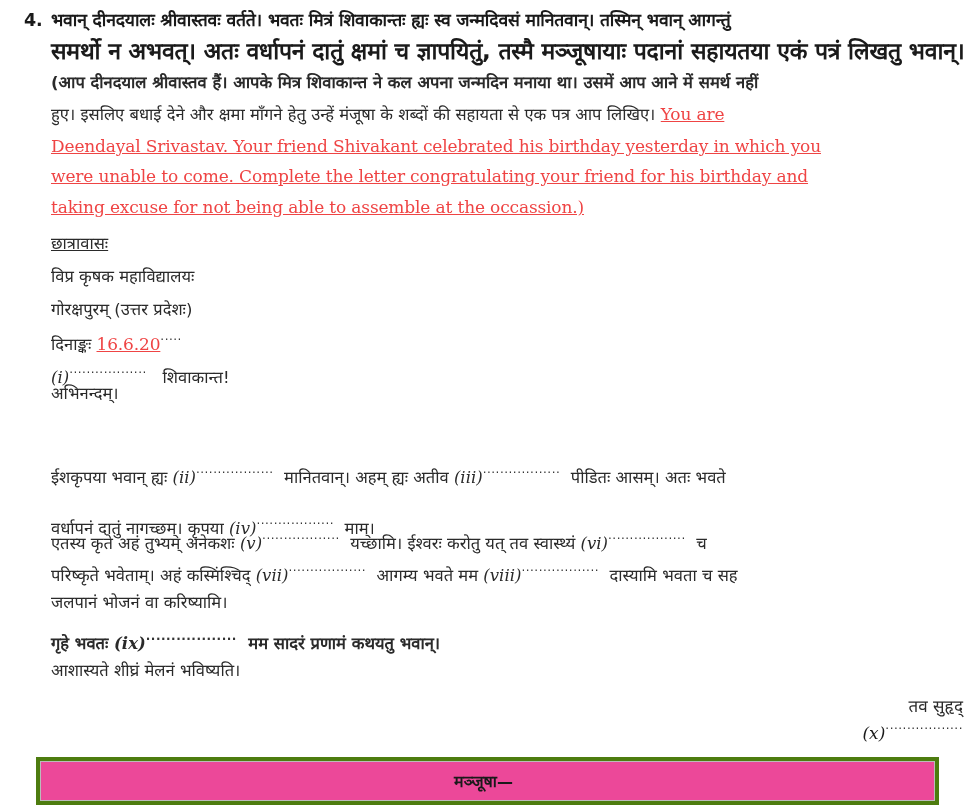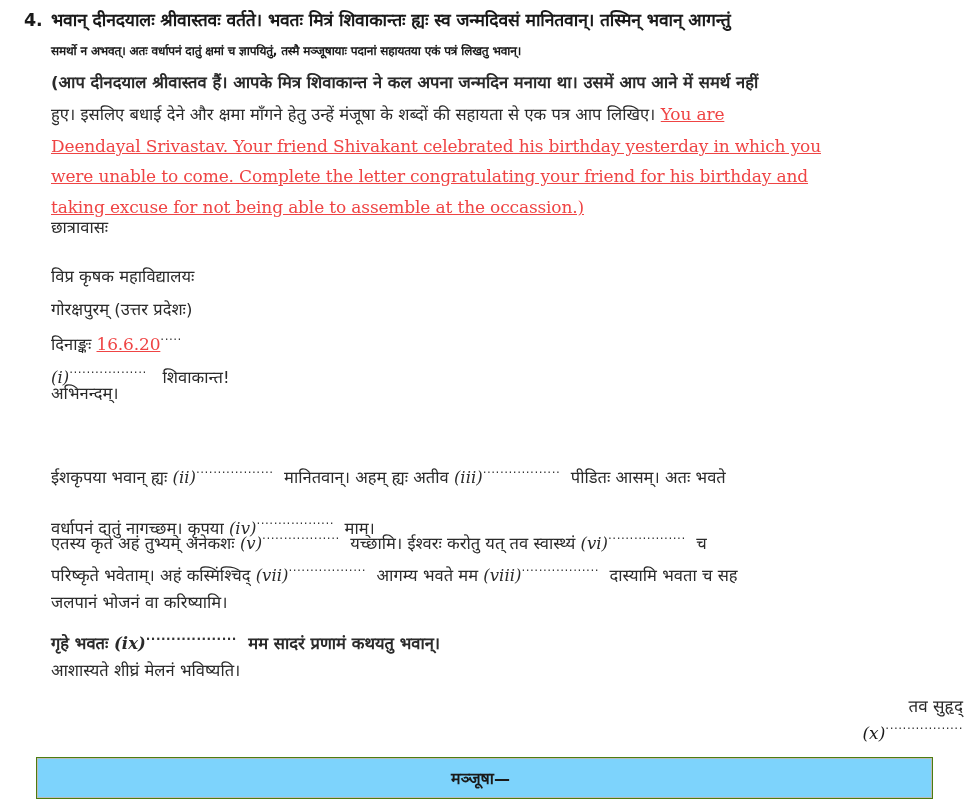--- a/index.html
+++ b/index.html
@@ -3,29 +3,29 @@
 <meta charset="utf-8">
 <style>
   html, body { margin: 0; padding: 0; background: #ffffff; }
   body {
     width: 979px; height: 808px; position: relative; overflow: hidden;
     font-family: "DejaVu Sans", sans-serif; color: #1a1a1a;
   }
   .line { position: absolute; left: 33px; white-space: nowrap; font-size: 17px; line-height: 24px; margin-left: 18px; }
   .q { left: 6px; font-weight: bold; font-size: 17.5px; letter-spacing: -0.2px; }
   .qnum { display: inline-block; width: 27px; }
-  .q2 { left: 33px; font-weight: bold; font-size: 12px; letter-spacing: -0.2px; }
+  .q2 { left: 33px; font-weight: bold; font-size: 23px; letter-spacing: -0.2px; }
   .hi { font-size: 16.5px; color: #2a2a2a; }
   .en { font-family: "DejaVu Serif", serif; font-size: 17px; color: #ef4444; letter-spacing: -0.15px; text-decoration: underline; }
   .blank-label { font-family: "DejaVu Serif", serif; font-style: italic; }
   .dots { letter-spacing: 0.5px; font-size: 12px; vertical-align: 6px; color: #333; }
   .right { position: absolute; right: 16px; white-space: nowrap; font-size: 17px; text-align: right; }
   .box {
     position: absolute; left: 36px; top: 757px; width: 400px; height: 40px;
-    width: 895px; border: 1px solid #4d7c0f; background: #7dd3fc;
+    width: 895px; border: 4px solid #4d7c0f; background: #ec4899;
     box-shadow: inset 0 0 0 1px #bbb;
     display: flex; align-items: center; justify-content: center;
     font-size: 16px; white-space: nowrap;
   }
   .box .title { font-weight: bold; margin-right: 8px; }
 </style>
 </head>
 <body>
 
 <div class="line q" style="top:8px;">
@@ -35,21 +35,21 @@
 
 <div class="line hi" style="top:71px;font-weight:bold;">(आप दीनदयाल श्रीवास्तव हैं। आपके मित्र शिवाकान्त ने कल अपना जन्मदिन मनाया था। उसमें आप आने में समर्थ नहीं</div>
 <div class="line" style="top:102px;">
   <span class="hi">हुए। इसलिए बधाई देने और क्षमा माँगने हेतु उन्हें मंजूषा के शब्दों की सहायता से एक पत्र आप लिखिए।</span>
   <span class="en">You are</span>
 </div>
 <div class="line en" style="top:134px;">Deendayal Srivastav. Your friend Shivakant celebrated his birthday yesterday in which you</div>
 <div class="line en" style="top:164px;">were unable to come. Complete the letter congratulating your friend for his birthday and</div>
 <div class="line en" style="top:195px;">taking excuse for not being able to assemble at the occassion.)</div>
 
-<div class="line hi" style="top:216px;">छात्रावासः</div>
+<div class="line hi" style="top:232px;text-decoration:underline;">छात्रावासः</div>
 <div class="line hi" style="top:265px;">विप्र कृषक महाविद्यालयः</div>
 <div class="line hi" style="top:298px;">गोरक्षपुरम् (उत्तर प्रदेशः)</div>
 <div class="line hi" style="top:328px;">
   <span>दिनाङ्कः</span>
   <span class="en">16.6.20</span><span class="dots">·····</span>
 </div>
 
 <div class="line hi" style="top:361px;">
   <span class="blank-label">(i)</span><span class="dots">··················</span>
   &nbsp;&nbsp;<span>शिवाकान्त!</span>

